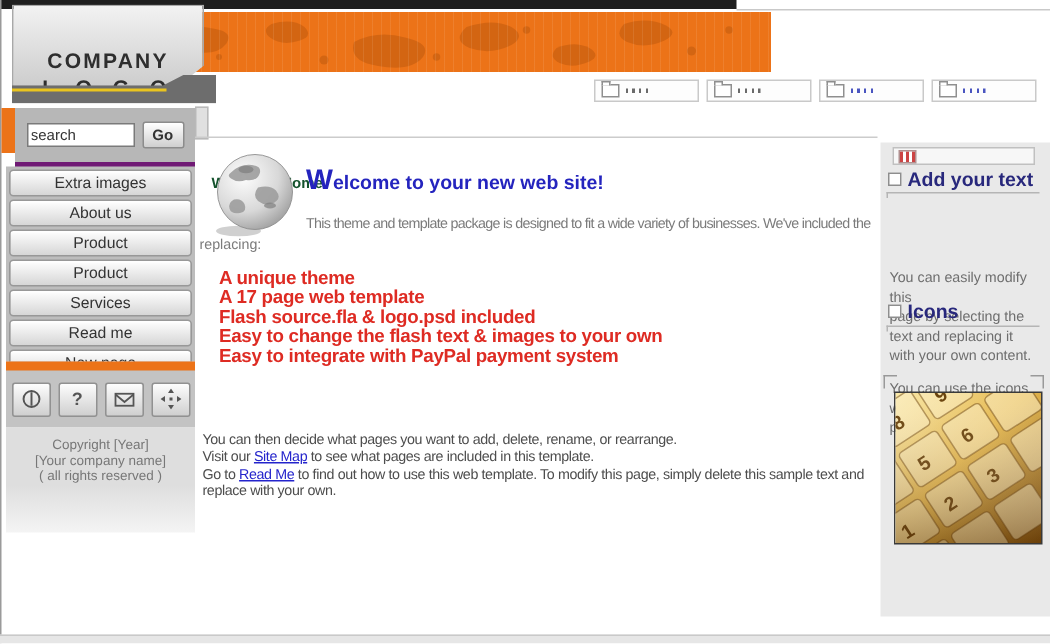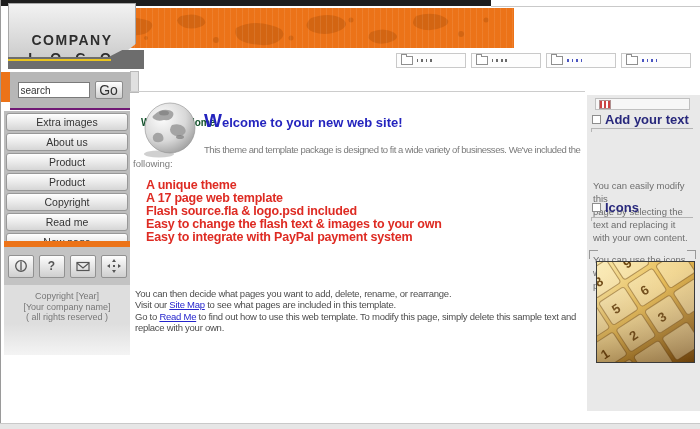--- a/index.html
+++ b/index.html
@@ -27,26 +27,26 @@
   .tn-box{width:70px;height:15px;background:#fdfdfd;border:1px solid #c9c9c9;
      display:flex;align-items:center;gap:4px;padding-left:4px;box-sizing:border-box;}
   .tn-folder{width:10px;height:7px;border:1px solid #8f8f8f;background:#fff;position:relative;}
   .tn-folder::before{content:"";position:absolute;left:-1px;top:-3px;width:4px;height:2px;border:1px solid #8f8f8f;border-bottom:none;background:#fff;}
   .dots{width:15px;height:3px;background:repeating-linear-gradient(90deg,currentColor 0 1.5px,transparent 1.5px 4.5px);}
   .dots.grey{color:#6a6a6a;} .dots.blue{color:#4a55c0;}
 
   
   .edge-line{left:0;top:0;width:1px;height:429px;background:#9a9a9a;}
   .orange-chip{left:1px;top:72px;width:9px;height:30px;background:#EC7318;}
-  .search-panel{left:10px;top:72px;width:120px;height:36px;background:#b7b7b7;border-bottom:2px solid #701a75;
+  .search-panel{left:10px;top:72px;width:120px;height:36px;background:#b7b7b7;border-bottom:8px solid #701a75;
      display:flex;align-items:center;justify-content:center;gap:5px;}
   .search-input{width:66px;height:14px;border:1px solid #7a7a7a;font-size:10px;padding:0 2px;
      font-family:"Liberation Sans",sans-serif;color:#333;background:#fff;}
   .go-btn{width:26px;height:16px;background:linear-gradient(180deg,#fff,#cfcfcf);
-     border:1px solid #8c8c8c;border-radius:2px;font-size:14px;font-weight:400;color:#333;
+     border:1px solid #8c8c8c;border-radius:2px;font-size:10px;font-weight:700;color:#333;
      display:flex;align-items:center;justify-content:center;}
   .nav-panel{left:4px;top:111px;width:126px;height:130px;background:#bdbdbd;padding-top:2px;box-sizing:border-box;}
   .nav-btn{margin:0 2px 2px 2px;height:16px;background:linear-gradient(180deg,#ffffff,#d6d6d6);
      border:1px solid #989898;border-radius:3px;font-size:10.5px;color:#333;
      display:flex;align-items:center;justify-content:center;box-shadow:inset 0 1px 0 #fff;}
   .icon-panel{left:4px;top:241px;width:126px;height:44px;background:#c3c3c3;border-top:6px solid #EC7318;
      box-sizing:border-box;display:flex;align-items:center;justify-content:center;gap:5px;}
   .tool-btn{width:24px;height:21px;background:linear-gradient(180deg,#fdfdfd,#cfcfcf);
      border:1px solid #919191;border-radius:2px;display:flex;align-items:center;justify-content:center;
      font-size:12px;font-weight:700;color:#555;}
@@ -148,21 +148,21 @@
   <div class="abs search-panel">
     <input class="search-input" type="text" value="search" style="">
     <div class="go-btn">Go</div>
   </div>
 
   <div class="abs nav-panel">
     <div class="nav-btn">Extra images</div>
     <div class="nav-btn">About us</div>
     <div class="nav-btn">Product</div>
     <div class="nav-btn">Product</div>
-    <div class="nav-btn">Copyright</div>
+    <div class="nav-btn">Services</div>
     <div class="nav-btn">Read me</div>
     <div class="nav-btn">New page</div>
   </div>
 
   <div class="abs icon-panel">
     <div class="tool-btn">
       <svg width="14" height="14" viewBox="0 0 14 14">
         <circle cx="7" cy="7" r="5.3" fill="none" stroke="#555" stroke-width="1.3"></circle>
         <line x1="7" y1="2.5" x2="7" y2="11.5" stroke="#555" stroke-width="1.3"></line>
       </svg>
@@ -216,21 +216,21 @@
         <ellipse cx="38" cy="36" rx="4" ry="2"></ellipse>
       </g>
     </svg>
   </div>
 
   <div class="abs blue-head">
     <span class="big">W</span><span class="rest">elcome to your new web site!</span>
   </div>
 
   <div class="abs intro1">This theme and template package is designed to fit a wide variety of businesses.  We've included the</div>
-  <div class="abs intro2">following:</div>
+  <div class="abs intro2">replacing:</div>
 
   <div class="abs features">
     <div>A unique theme</div>
     <div>A 17 page web template</div>
     <div>Flash source.fla &amp; logo.psd included</div>
     <div>Easy to change the flash text &amp; images to your own</div>
     <div>Easy to integrate with PayPal payment system</div>
   </div>
 
   <div class="abs outro">

